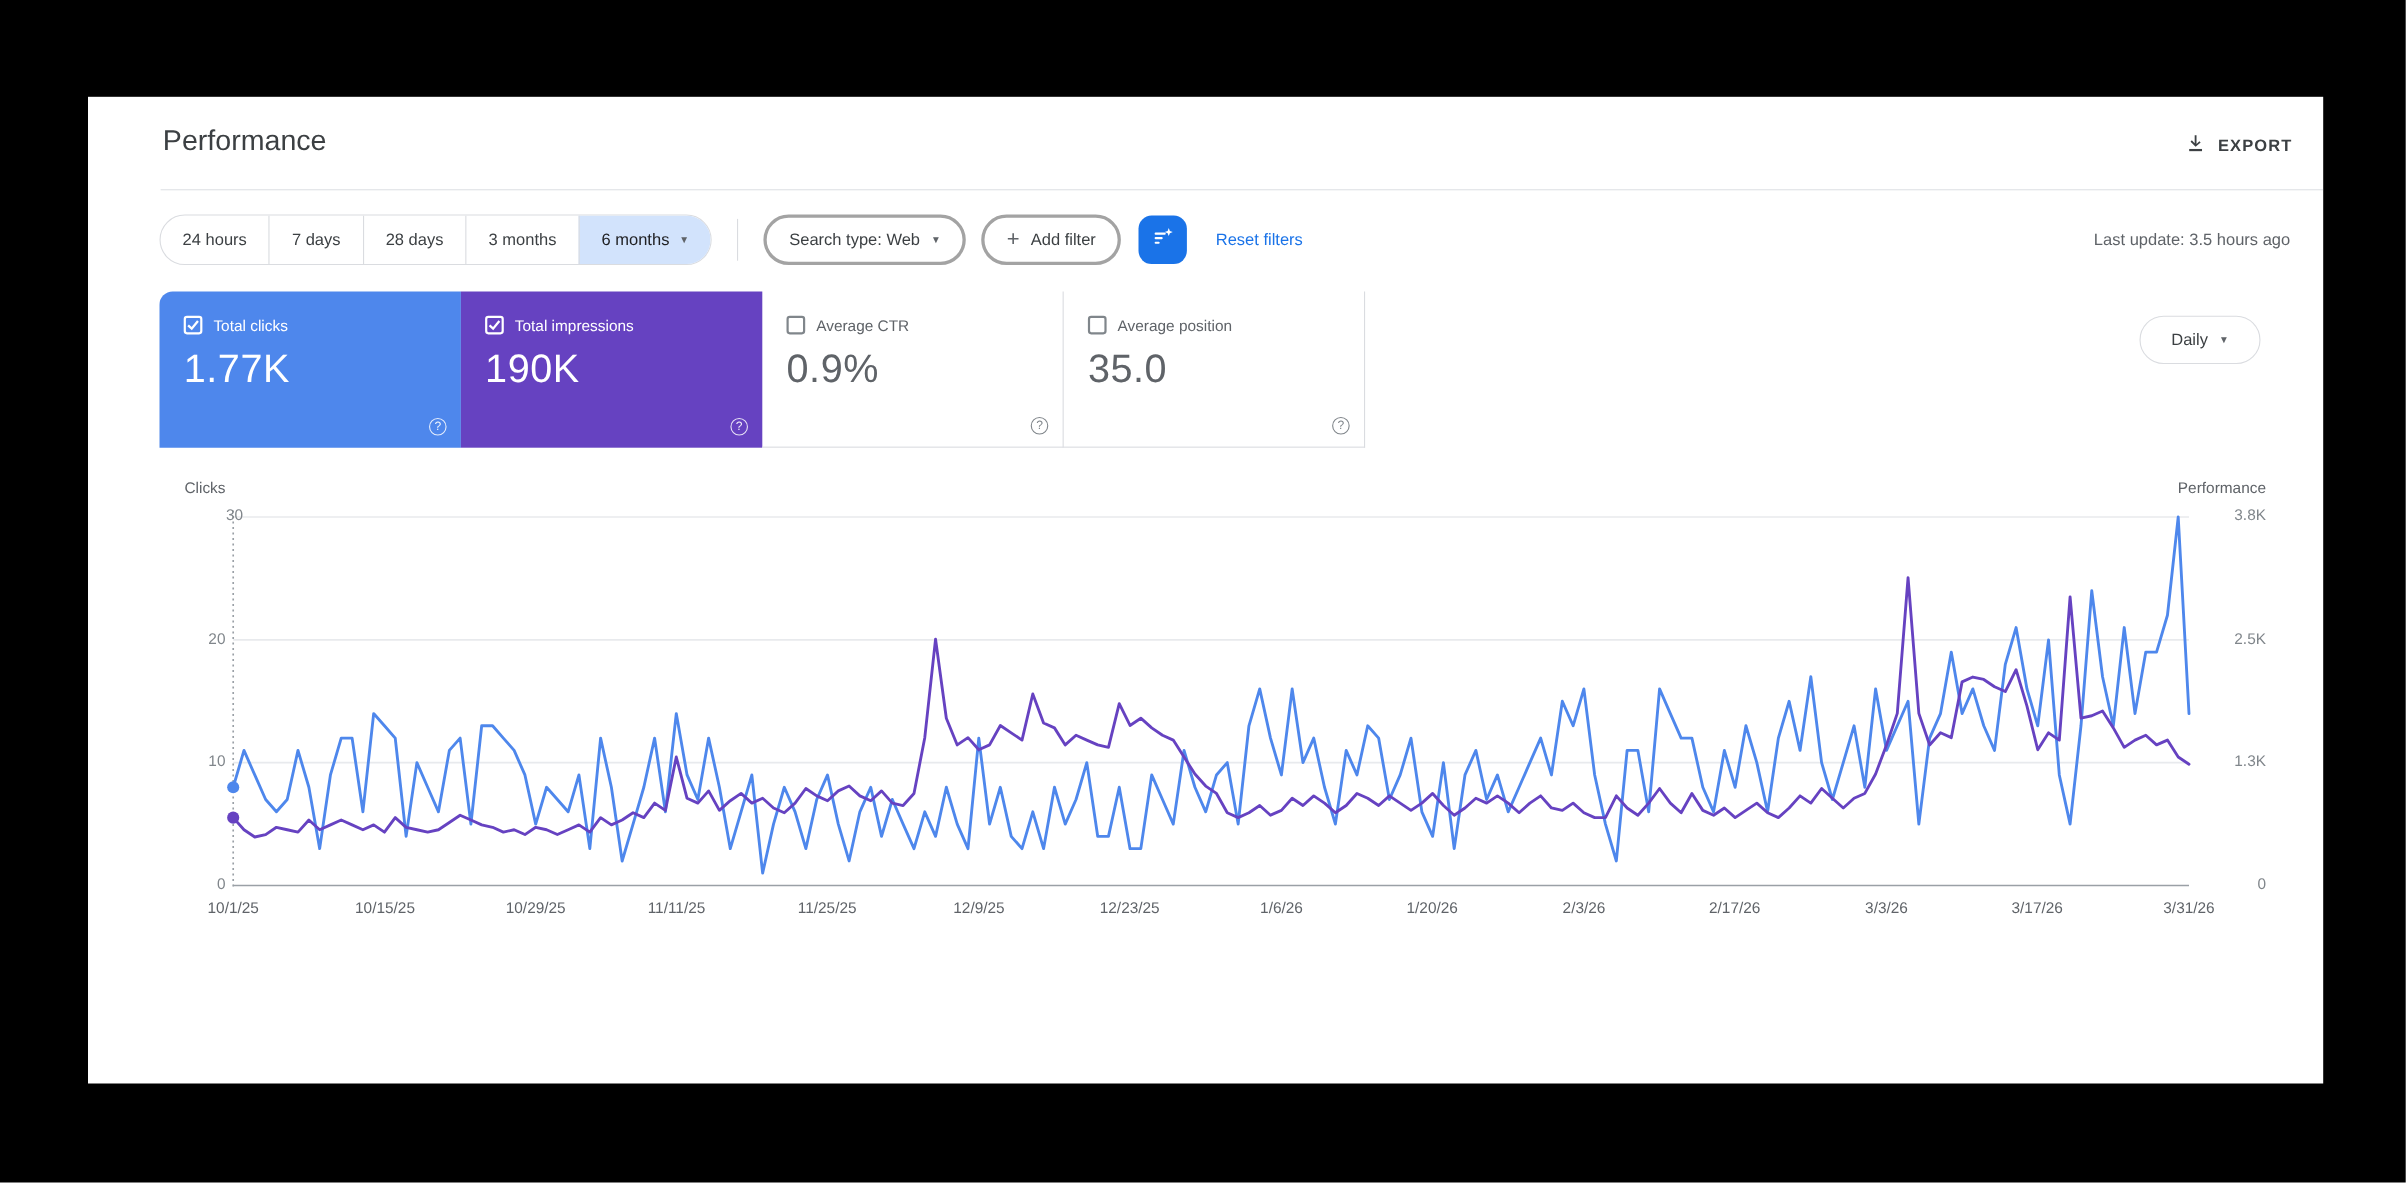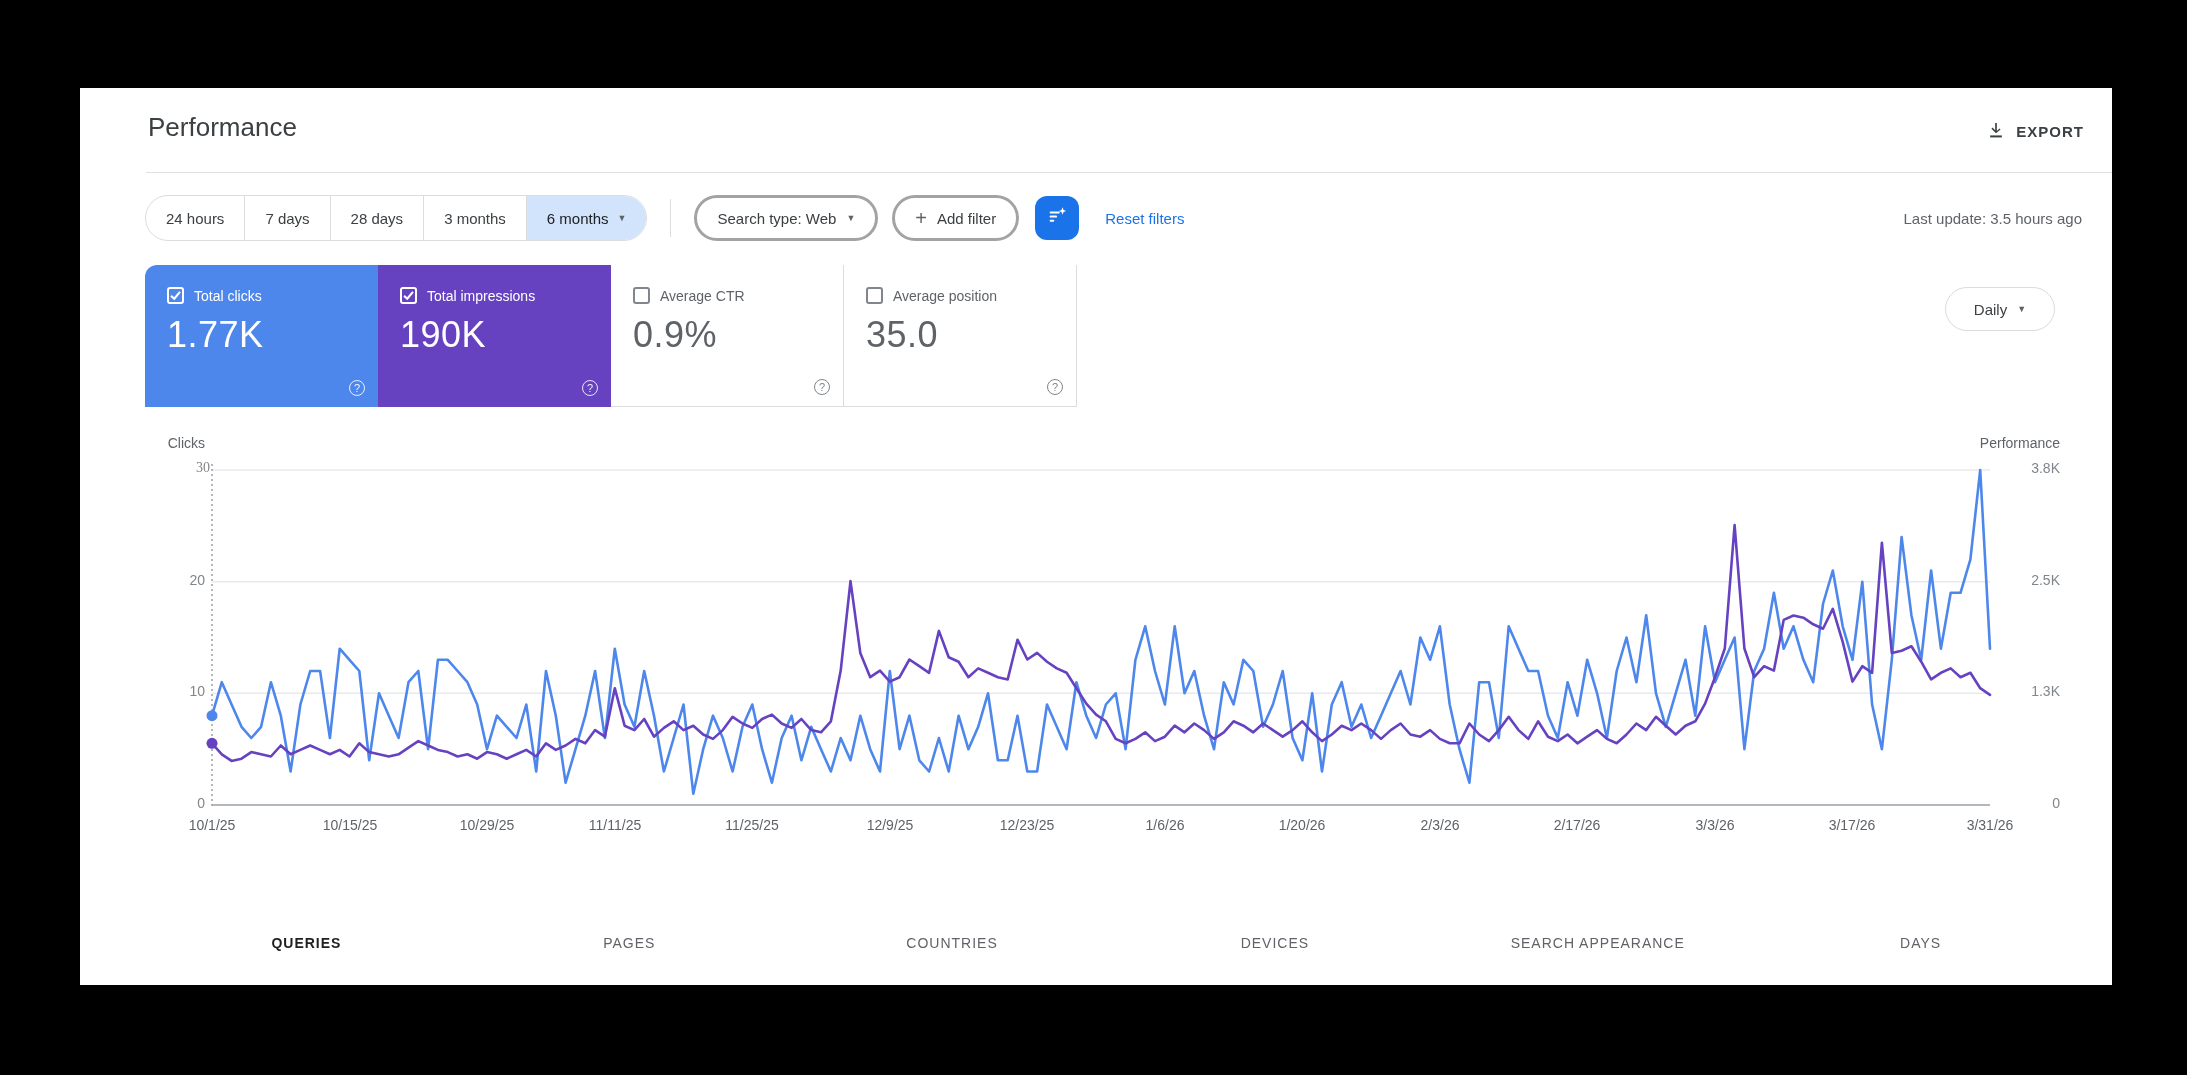--- a/index.html
+++ b/index.html
@@ -33,21 +33,21 @@
   .plus-glyph { font-size:20px; color:#5f6368; font-weight:400; line-height:1; }
   #filter-settings-btn { width:44px; height:44px; border-radius:12px; background:#1a73e8;
     margin-left:16px; display:flex; align-items:center; justify-content:center; cursor:pointer; flex:none; }
   #reset-filters { margin-left:26px; color:#1a73e8; font-size:15px; font-weight:500; cursor:pointer; }
   #last-update { margin-left:auto; color:#5f6368; font-size:15px; }
 
   
   #main-card { position:absolute; left:65px; right:30px; top:177px; height:610px;
     background:#fff; border-radius:12px; }
   #metric-row { position:absolute; left:0; top:0; display:flex; }
-  .tile { width:233px; height:142px; position:relative; padding:22px 0 0 22px; cursor:pointer; }
+  .tile { width:274px; height:142px; position:relative; padding:22px 0 0 22px; cursor:pointer; }
   .tile.plain { border-right:1px solid #dadce0; border-bottom:1px solid #dadce0; }
   .tile-head { display:flex; align-items:center; gap:10px; }
   .tile-label { font-size:14px; font-weight:500; }
   .tile-value { font-size:36px; margin-top:10px; letter-spacing:.5px; }
   .tile.colored .tile-label, .tile.colored .tile-value { color:#fff; }
   .tile.plain .tile-label { color:#5f6368; }
   .tile.plain .tile-value { color:#5f6368; }
   .cb { width:17px; height:17px; border-radius:3px; flex:none; display:flex; align-items:center; justify-content:center; }
   .cb.checked { border:2px solid #fff; }
   .cb.un { border:2px solid #80868b; }
@@ -192,21 +192,21 @@
           <line x1="0" y1="111.66666666666667" x2="1778" y2="111.66666666666667" stroke="#e8eaed" stroke-width="1.5"></line>
           <line x1="0" y1="223.33333333333334" x2="1778" y2="223.33333333333334" stroke="#e8eaed" stroke-width="1.5"></line>
           <line x1="0" y1="335" x2="1778" y2="335" stroke="#9aa0a6" stroke-width="1.5"></line>
           <line x1="0" y1="-6" x2="0" y2="339" stroke="#9aa0a6" stroke-width="1.5" stroke-dasharray="2,3"></line>
           <polyline points="0.0,245.7 9.8,212.2 19.6,234.5 29.5,256.8 39.3,268.0 49.1,256.8 58.9,212.2 68.8,245.7 78.6,301.5 88.4,234.5 98.2,201.0 108.1,201.0 117.9,268.0 127.7,178.7 137.5,189.8 147.3,201.0 157.2,290.3 167.0,223.3 176.8,245.7 186.6,268.0 196.5,212.2 206.3,201.0 216.1,279.2 225.9,189.8 235.8,189.8 245.6,201.0 255.4,212.2 265.2,234.5 275.0,279.2 284.9,245.7 294.7,256.8 304.5,268.0 314.3,234.5 324.2,301.5 334.0,201.0 343.8,245.7 353.6,312.7 363.5,279.2 373.3,245.7 383.1,201.0 392.9,268.0 402.8,178.7 412.6,234.5 422.4,256.8 432.2,201.0 442.0,245.7 451.9,301.5 461.7,268.0 471.5,234.5 481.3,323.8 491.2,279.2 501.0,245.7 510.8,268.0 520.6,301.5 530.5,256.8 540.3,234.5 550.1,279.2 559.9,312.7 569.7,268.0 579.6,245.7 589.4,290.3 599.2,256.8 609.0,279.2 618.9,301.5 628.7,268.0 638.5,290.3 648.3,245.7 658.2,279.2 668.0,301.5 677.8,201.0 687.6,279.2 697.4,245.7 707.3,290.3 717.1,301.5 726.9,268.0 736.7,301.5 746.6,245.7 756.4,279.2 766.2,256.8 776.0,223.3 785.9,290.3 795.7,290.3 805.5,245.7 815.3,301.5 825.1,301.5 835.0,234.5 844.8,256.8 854.6,279.2 864.4,212.2 874.3,245.7 884.1,268.0 893.9,234.5 903.7,223.3 913.6,279.2 923.4,189.8 933.2,156.3 943.0,201.0 952.9,234.5 962.7,156.3 972.5,223.3 982.3,201.0 992.1,245.7 1002.0,279.2 1011.8,212.2 1021.6,234.5 1031.4,189.8 1041.3,201.0 1051.1,256.8 1060.9,234.5 1070.7,201.0 1080.6,268.0 1090.4,290.3 1100.2,223.3 1110.0,301.5 1119.8,234.5 1129.7,212.2 1139.5,256.8 1149.3,234.5 1159.1,268.0 1169.0,245.7 1178.8,223.3 1188.6,201.0 1198.4,234.5 1208.3,167.5 1218.1,189.8 1227.9,156.3 1237.7,234.5 1247.5,279.2 1257.4,312.7 1267.2,212.2 1277.0,212.2 1286.8,268.0 1296.7,156.3 1306.5,178.7 1316.3,201.0 1326.1,201.0 1336.0,245.7 1345.8,268.0 1355.6,212.2 1365.4,245.7 1375.2,189.8 1385.1,223.3 1394.9,268.0 1404.7,201.0 1414.5,167.5 1424.4,212.2 1434.2,145.2 1444.0,223.3 1453.8,256.8 1463.7,223.3 1473.5,189.8 1483.3,245.7 1493.1,156.3 1503.0,212.2 1512.8,189.8 1522.6,167.5 1532.4,279.2 1542.2,201.0 1552.1,178.7 1561.9,122.8 1571.7,178.7 1581.5,156.3 1591.4,189.8 1601.2,212.2 1611.0,134.0 1620.8,100.5 1630.7,156.3 1640.5,189.8 1650.3,111.7 1660.1,234.5 1669.9,279.2 1679.8,189.8 1689.6,67.0 1699.4,145.2 1709.2,189.8 1719.1,100.5 1728.9,178.7 1738.7,122.8 1748.5,122.8 1758.4,89.3 1768.2,0.0 1778.0,178.7" fill="none" stroke="#4e87ec" stroke-width="2.6" stroke-linejoin="round" stroke-linecap="round"></polyline>
           <circle cx="0" cy="245.7" r="5.5" fill="#4e87ec"></circle>
           <polyline points="0.0,273.3 9.8,284.3 19.6,290.9 29.5,288.7 39.3,282.1 49.1,284.3 58.9,286.5 68.8,275.5 78.6,284.3 88.4,279.9 98.2,275.5 108.1,279.9 117.9,284.3 127.7,279.9 137.5,286.5 147.3,273.3 157.2,282.1 167.0,284.3 176.8,286.5 186.6,284.3 196.5,277.7 206.3,271.1 216.1,275.5 225.9,279.9 235.8,282.1 245.6,286.5 255.4,284.3 265.2,288.7 275.0,282.1 284.9,284.3 294.7,288.7 304.5,284.3 314.3,279.9 324.2,286.5 334.0,273.3 343.8,279.9 353.6,275.5 363.5,268.9 373.3,273.3 383.1,260.1 392.9,266.7 402.8,218.2 412.6,255.7 422.4,260.1 432.2,249.0 442.0,266.7 451.9,257.9 461.7,251.3 471.5,260.1 481.3,255.7 491.2,264.5 501.0,268.9 510.8,260.1 520.6,246.8 530.5,253.5 540.3,257.9 550.1,249.0 559.9,244.6 569.7,253.5 579.6,257.9 589.4,249.0 599.2,260.1 609.0,262.3 618.9,251.3 628.7,200.6 638.5,111.1 648.3,182.9 658.2,207.2 668.0,200.6 677.8,211.6 687.6,207.2 697.4,189.5 707.3,196.2 717.1,202.8 726.9,160.9 736.7,187.3 746.6,191.7 756.4,207.2 766.2,198.4 776.0,202.8 785.9,207.2 795.7,209.4 805.5,169.7 815.3,189.5 825.1,182.9 835.0,191.7 844.8,198.4 854.6,202.8 864.4,218.2 874.3,233.6 884.1,244.6 893.9,251.3 903.7,268.9 913.6,273.3 923.4,268.9 933.2,262.3 943.0,271.1 952.9,266.7 962.7,255.7 972.5,262.3 982.3,253.5 992.1,260.1 1002.0,268.9 1011.8,262.3 1021.6,251.3 1031.4,255.7 1041.3,262.3 1051.1,253.5 1060.9,260.1 1070.7,266.7 1080.6,260.1 1090.4,251.3 1100.2,262.3 1110.0,271.1 1119.8,264.5 1129.7,255.7 1139.5,260.1 1149.3,253.5 1159.1,260.1 1169.0,268.9 1178.8,260.1 1188.6,253.5 1198.4,264.5 1208.3,266.7 1218.1,260.1 1227.9,268.9 1237.7,273.3 1247.5,273.3 1257.4,253.5 1267.2,264.5 1277.0,271.1 1286.8,260.1 1296.7,246.8 1306.5,260.1 1316.3,268.9 1326.1,251.3 1336.0,266.7 1345.8,271.1 1355.6,264.5 1365.4,273.3 1375.2,266.7 1385.1,260.1 1394.9,268.9 1404.7,273.3 1414.5,264.5 1424.4,253.5 1434.2,260.1 1444.0,246.8 1453.8,255.7 1463.7,264.5 1473.5,255.7 1483.3,251.3 1493.1,233.6 1503.0,207.2 1512.8,178.5 1522.6,55.1 1532.4,178.5 1542.2,207.2 1552.1,196.2 1561.9,200.6 1571.7,149.9 1581.5,145.5 1591.4,147.7 1601.2,154.3 1611.0,158.7 1620.8,138.8 1630.7,171.9 1640.5,211.6 1650.3,196.2 1660.1,202.8 1669.9,72.7 1679.8,182.9 1689.6,180.7 1699.4,176.3 1709.2,191.7 1719.1,209.4 1728.9,202.8 1738.7,198.4 1748.5,207.2 1758.4,202.8 1768.2,218.2 1778.0,224.8" fill="none" stroke="#6642c1" stroke-width="2.6" stroke-linejoin="round" stroke-linecap="round"></polyline>
           <circle cx="0" cy="273.3" r="5.5" fill="#6642c1"></circle>
         </svg>
       </div>
-  <div class="ytick" style="left: 5px; width: 60px; top: 195px; font-family: Liberation Serif, serif;">30</div>
+  <div class="ytick" style="left: 16px; width: 60px; top: 195px;">30</div>
       <div class="ytick" style="left: 0px; width: 60px; top: 307px;">20</div>
       <div class="ytick" style="left: 0px; width: 60px; top: 418px;">10</div>
       <div class="ytick" style="left: 0px; width: 60px; top: 530px;">0</div>
       <div class="ytick" style="left: 1855px; width: 60px; top: 195px;">3.8K</div>
       <div class="ytick" style="left: 1855px; width: 60px; top: 307px;">2.5K</div>
       <div class="ytick" style="left: 1855px; width: 60px; top: 418px;">1.3K</div>
       <div class="ytick" style="left: 1855px; width: 60px; top: 530px;">0</div>
       <div class="xtick" style="left: 7px;">10/1/25</div>
       <div class="xtick" style="left: 145px;">10/15/25</div>
       <div class="xtick" style="left: 282px;">10/29/25</div>
@@ -216,24 +216,14 @@
       <div class="xtick" style="left: 822px;">12/23/25</div>
       <div class="xtick" style="left: 960px;">1/6/26</div>
       <div class="xtick" style="left: 1097px;">1/20/26</div>
       <div class="xtick" style="left: 1235px;">2/3/26</div>
       <div class="xtick" style="left: 1372px;">2/17/26</div>
       <div class="xtick" style="left: 1510px;">3/3/26</div>
       <div class="xtick" style="left: 1647px;">3/17/26</div>
       <div class="xtick" style="left: 1785px;">3/31/26</div>
     </div>
 
-  <div id="bottom-card">
-    <div id="tab-row">
-        <span class="tab active">QUERIES</span>
-        <span class="tab">PAGES</span>
-        <span class="tab">COUNTRIES</span>
-        <span class="tab">DEVICES</span>
-        <span class="tab">SEARCH APPEARANCE</span>
-        <span class="tab">DAYS</span>
-      </div>
-  </div>
 
 </div>
 
 </body></html>

